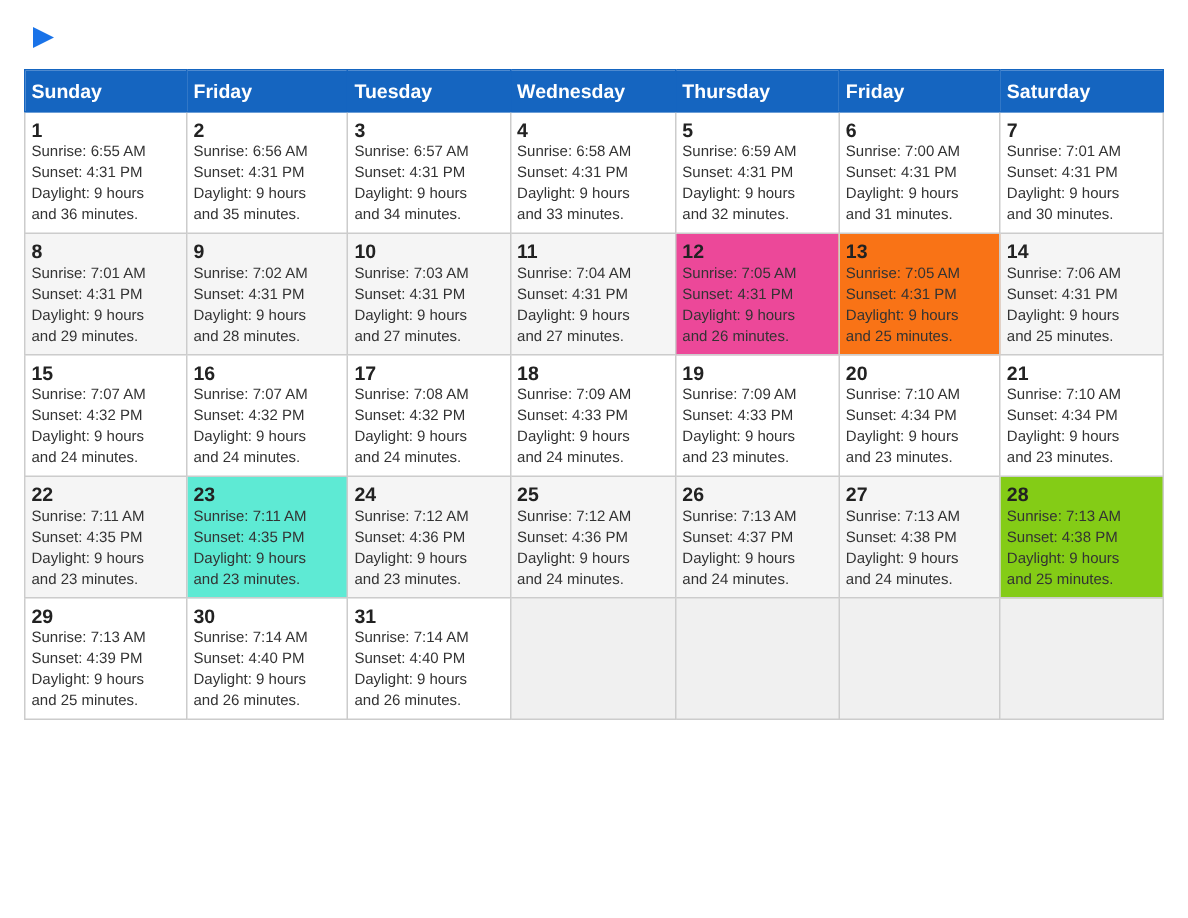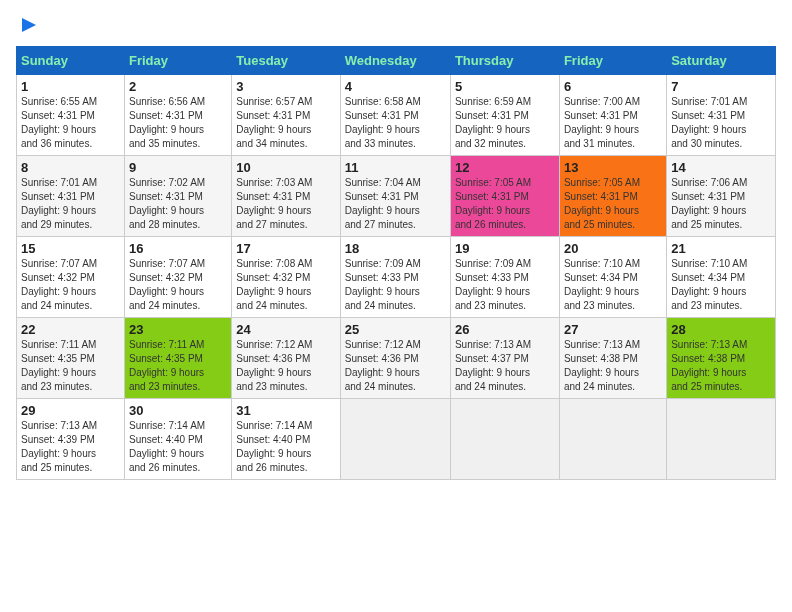--- a/index.html
+++ b/index.html
@@ -33,21 +33,21 @@
       font-size: 16px;
       color: #444;
     }
     .calendar {
       width: 100%;
       border-collapse: collapse;
       font-size: 11px;
     }
     .calendar th {
       background: #1565c0;
-      color: #86efac;
+      color: #ffffff;
       padding: 6px 4px;
       font-size: 13px;
       font-weight: bold;
       text-align: left;
       border: 1px solid #1565c0;
     }
     .calendar td {
       border: 1px solid #ccc;
       vertical-align: top;
       padding: 4px 4px 4px 4px;
@@ -281,21 +281,21 @@
           </td>
         </tr>
         <tr>
           <td style="background: rgb(245, 245, 245);">
             <span class="day-num">22</span>
             <div class="day-info" style="white-space: pre-line;">Sunrise: 7:11 AM
 Sunset: 4:35 PM
 Daylight: 9 hours
 and 23 minutes.</div>
           </td>
-          <td style="background: #84cc16;">
+          <td style="background: #5eead4;">
             <span class="day-num">23</span>
             <div class="day-info" style="white-space: pre-line;">Sunrise: 7:11 AM
 Sunset: 4:35 PM
 Daylight: 9 hours
 and 23 minutes.</div>
           </td>
           <td style="background: rgb(245, 245, 245); margin-left: 20px;">
             <span class="day-num">24</span>
             <div class="day-info" style="white-space: pre-line;">Sunrise: 7:12 AM
 Sunset: 4:36 PM

